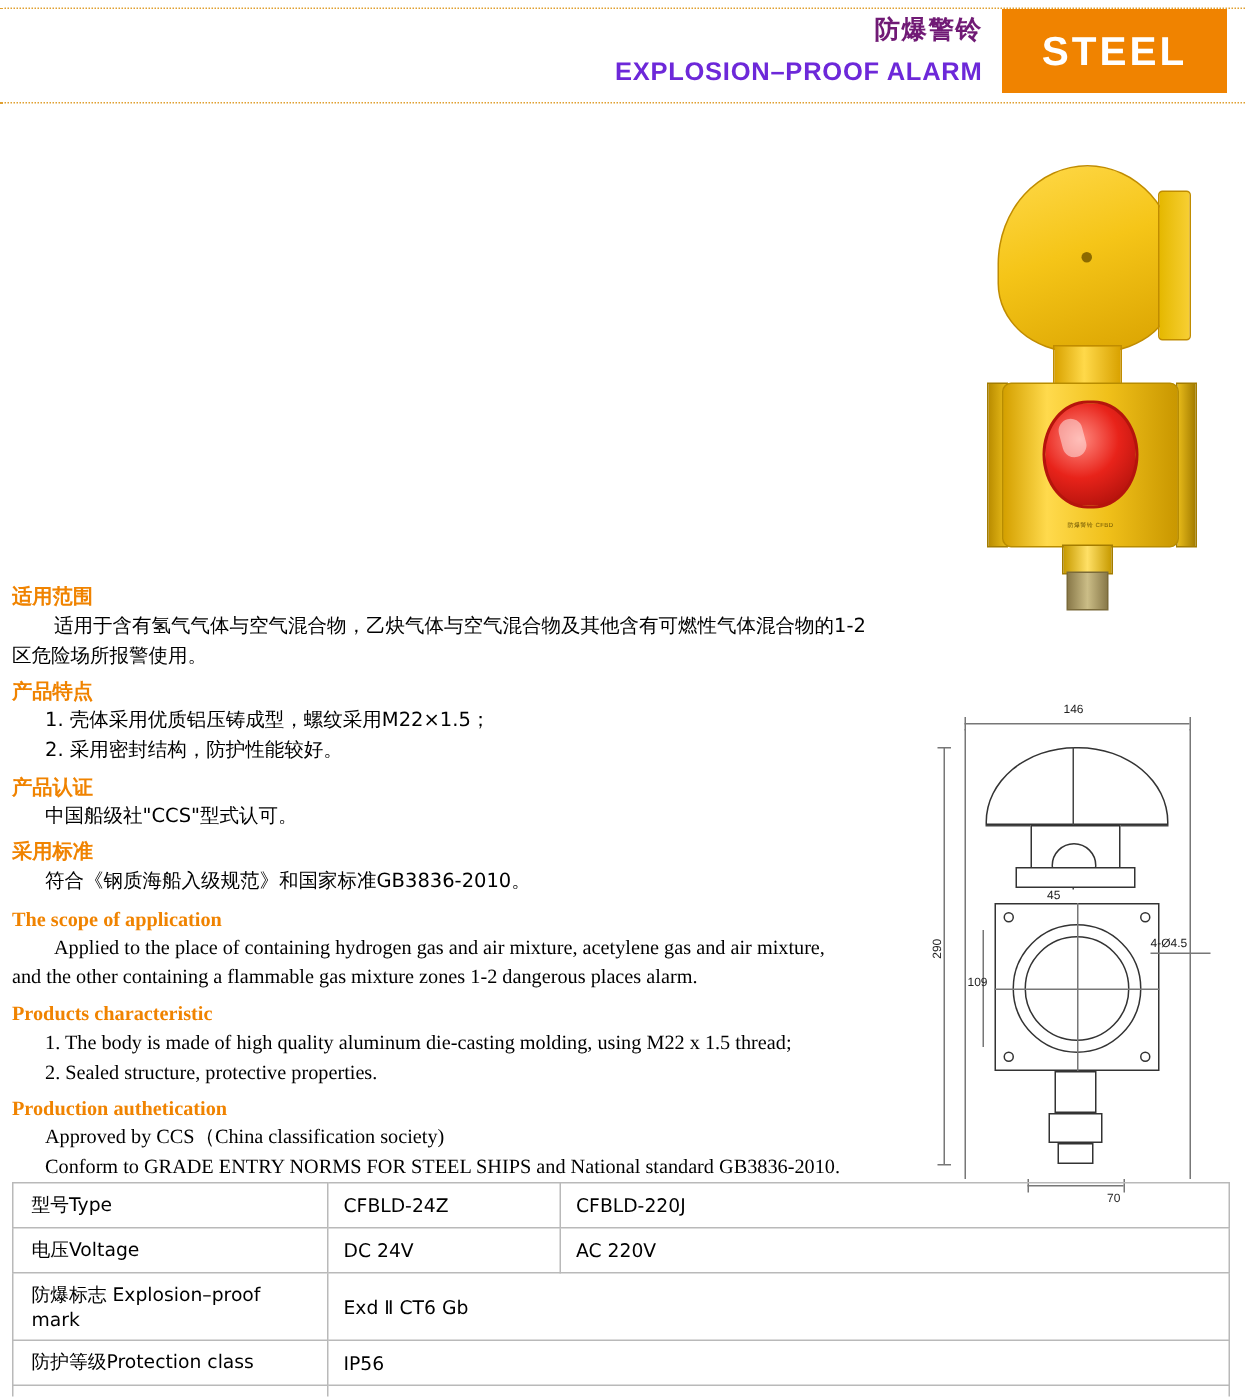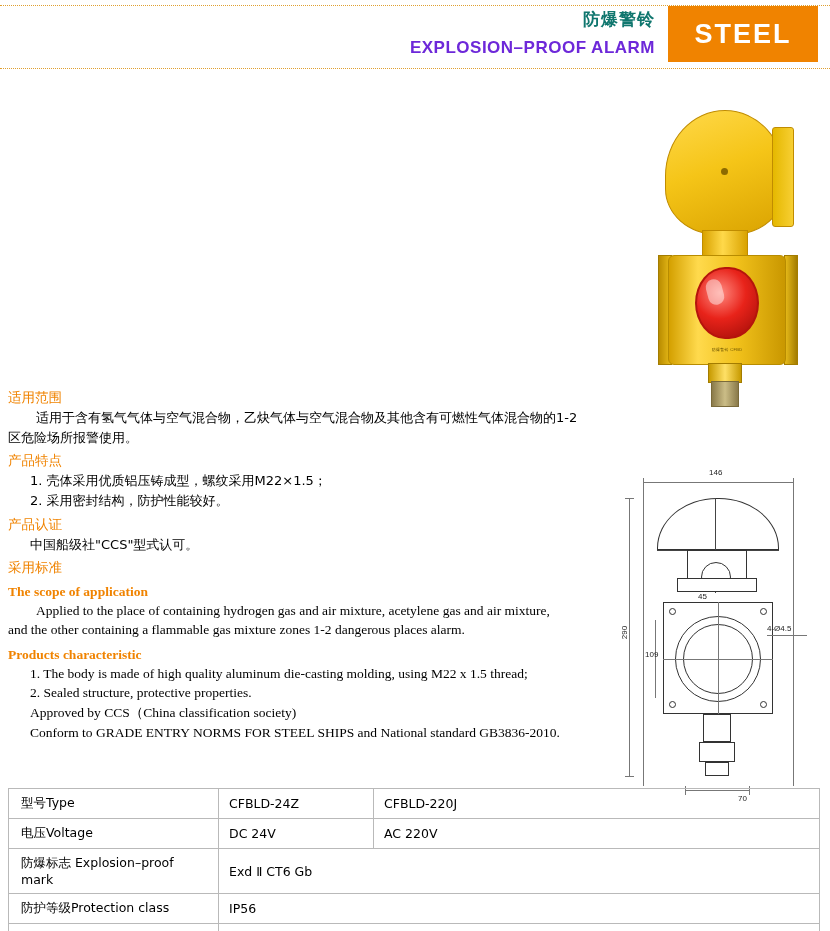--- a/index.html
+++ b/index.html
@@ -30,21 +30,21 @@
     left: 0; right: 0; top: 68px;
     border-top: 1px dotted #e0a030;
     height: 0;
   }
   .header-title-zh {
     position: absolute;
     right: 175px;
     top: 8px;
     font-size: 17px;
     font-weight: bold;
-    color: #0f766e;
+    color: #701a75;
     letter-spacing: 1px;
     text-align: center;
   }
   .header-title-en {
     position: absolute;
     right: 175px;
     top: 38px;
     font-size: 17px;
     font-weight: bold;
     color: #6d28d9;
@@ -166,21 +166,21 @@
   
   .text-col {
     position: absolute;
     left: 8px;
     top: 385px;
     width: 580px;
   }
   .sec-head-zh {
     color: #f08300;
     font-size: 13.5px;
-    font-weight: normal;
+    font-weight: bold;
     margin: 4px 0 1px 0;
     font-family: "DejaVu Sans", sans-serif;
   }
   .sec-head-en {
     color: #f08300;
     font-size: 13.5px;
     font-weight: bold;
     margin: 7px 0 1px 0;
     font-family: "Liberation Serif", serif;
   }
@@ -274,29 +274,31 @@
   <p class="body-zh indent">适用于含有氢气气体与空气混合物，乙炔气体与空气混合物及其他含有可燃性气体混合物的1-2区危险场所报警使用。</p>
 
   <div class="sec-head-zh">产品特点</div>
   <p class="body-zh indent-sm">1. 壳体采用优质铝压铸成型，螺纹采用M22×1.5；</p>
   <p class="body-zh indent-sm">2. 采用密封结构，防护性能较好。</p>
 
   <div class="sec-head-zh">产品认证</div>
   <p class="body-zh indent-sm">中国船级社"CCS"型式认可。</p>
 
   <div class="sec-head-zh">采用标准</div>
+  <p class="body-zh indent-sm">符合《钢质海船入级规范》和国家标准GB3836-2010。</p>
 
   <div class="sec-head-en">The scope of application</div>
   <p class="body-en indent">Applied to the place of containing hydrogen gas and air mixture, acetylene gas and air mixture,</p>
   <p class="body-en">and the other containing a flammable gas mixture zones 1-2 dangerous places alarm.</p>
 
   <div class="sec-head-en">Products characteristic</div>
   <p class="body-en indent-sm">1. The body is made of high quality aluminum die-casting molding, using M22 x 1.5 thread;</p>
   <p class="body-en indent-sm">2. Sealed structure, protective properties.</p>
 
+  <div class="sec-head-en">Production authetication</div>
   <p class="body-en indent-sm">Approved by CCS（China classification  society)</p>
 
   <p class="body-en indent-sm">Conform to GRADE ENTRY NORMS FOR STEEL SHIPS  and National standard GB3836-2010.</p>
 </div>
 
 <div class="drawing">
 
   <div class="dwg-line h-line thin" style="left:28px; top:32px; width:150px;"></div>
   <div class="dwg-line v-line thin" style="left:28px; top:28px; height:9px;"></div>
   <div class="dwg-line v-line thin" style="left:178px; top:28px; height:9px;"></div>

